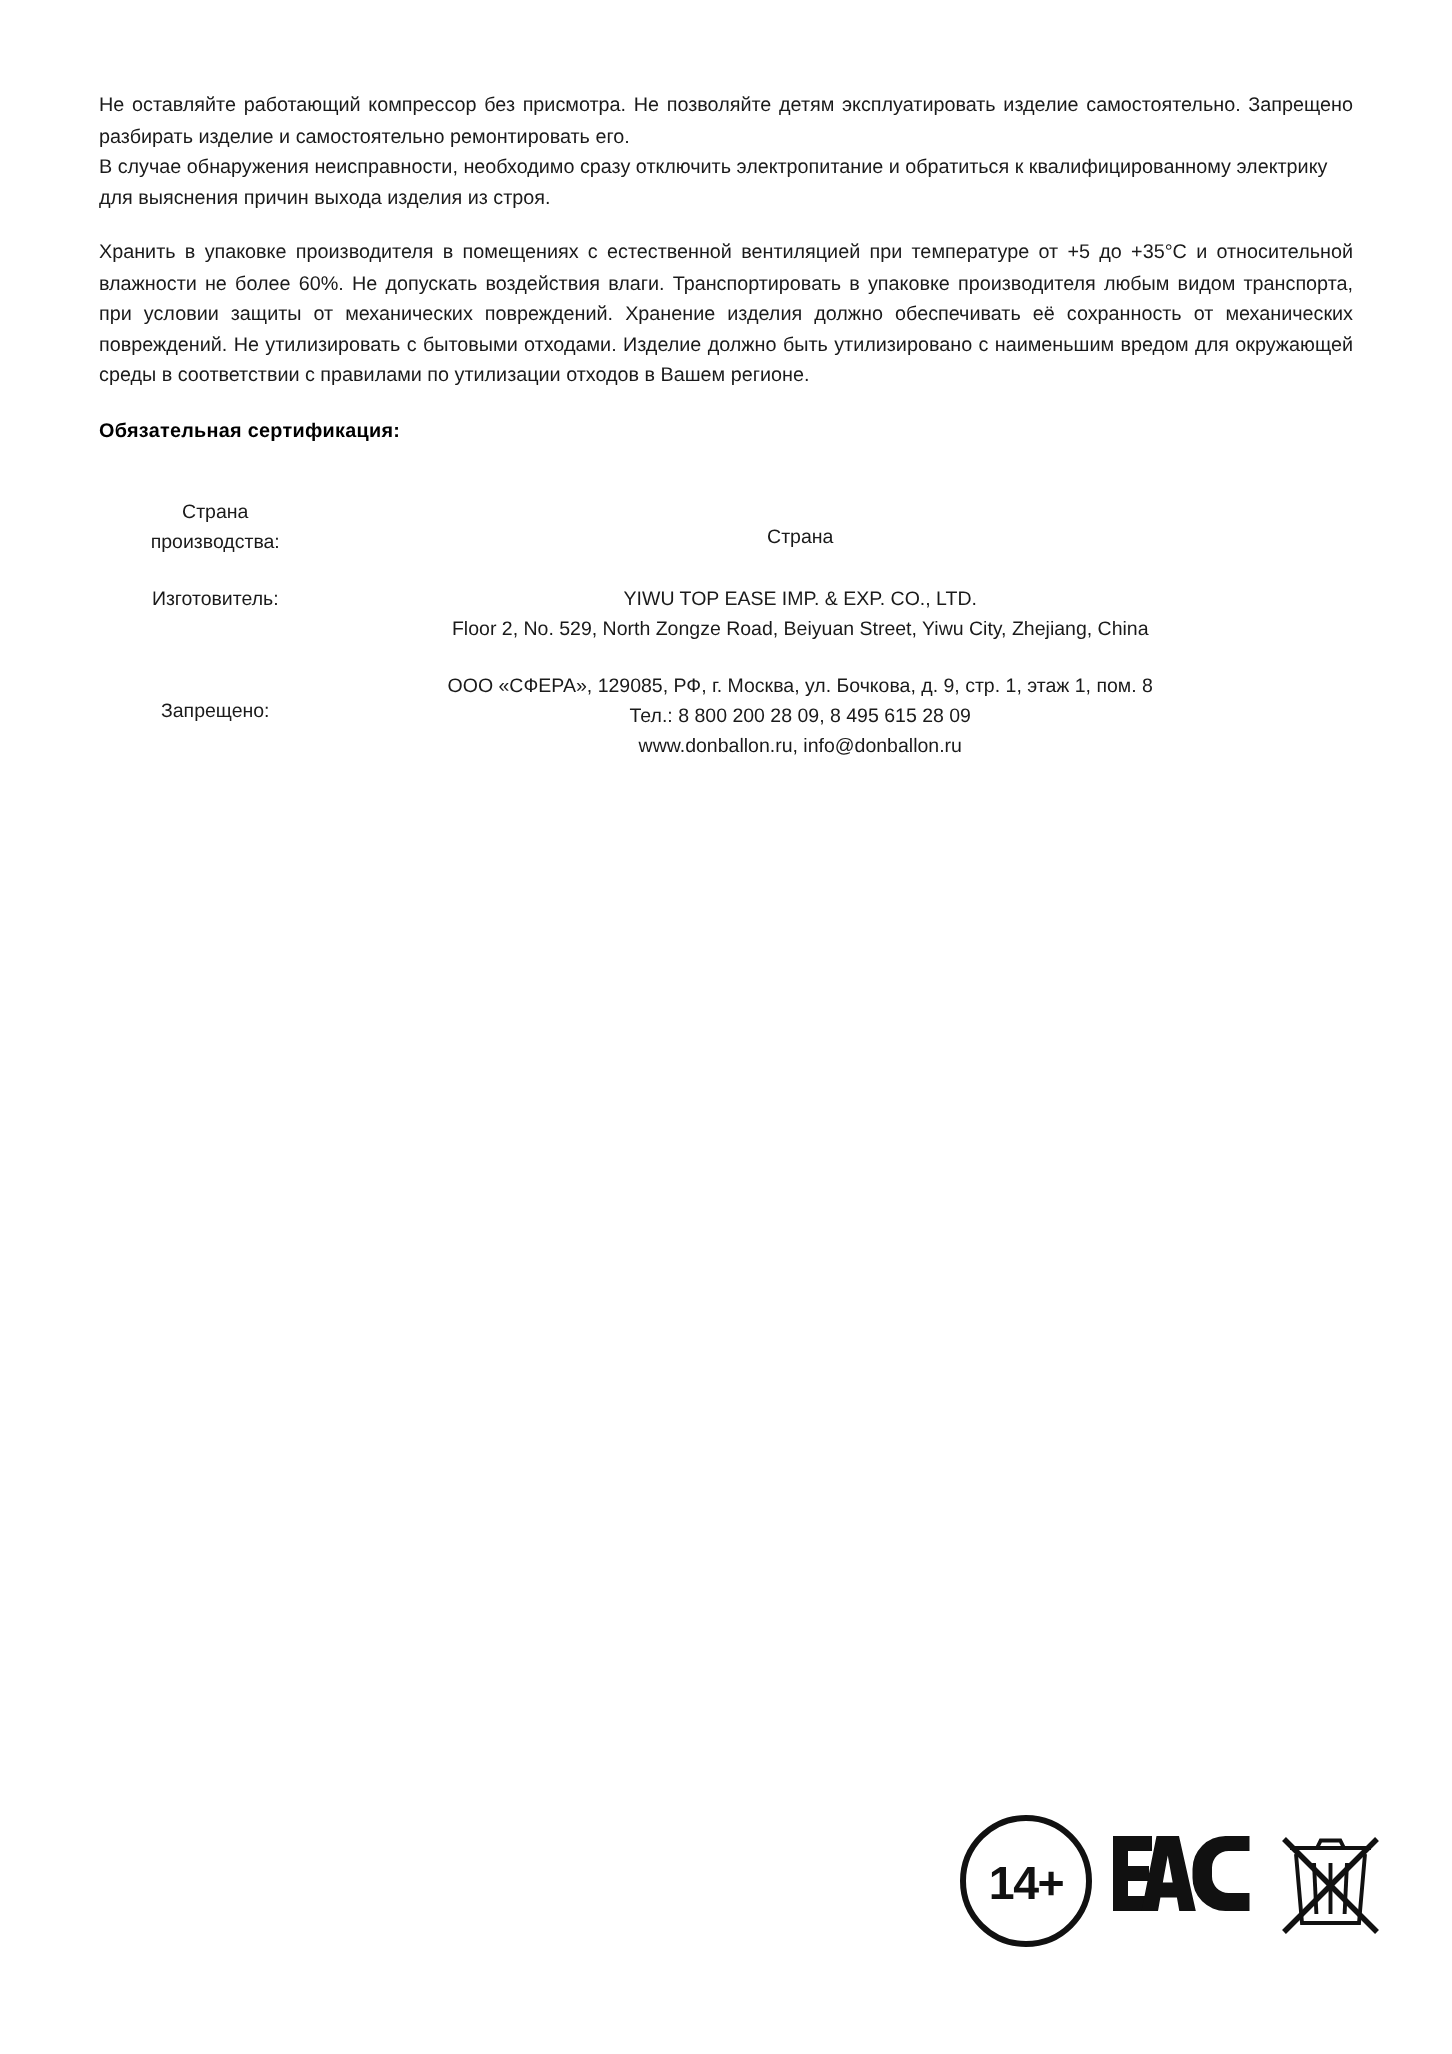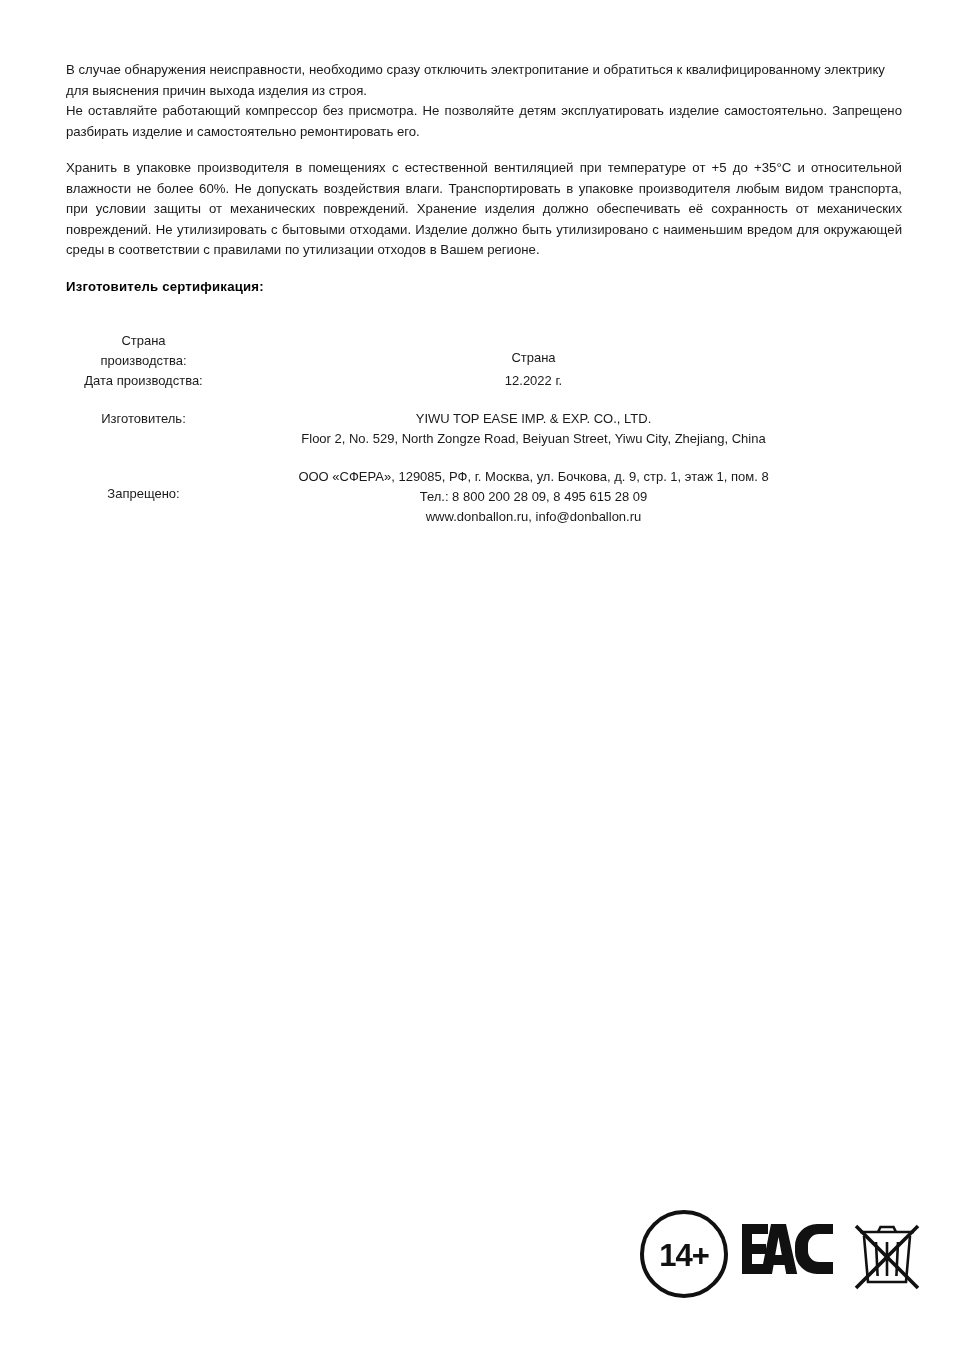--- a/index.html
+++ b/index.html
@@ -133,52 +133,48 @@
   svg { display: block; }
 </style>
 </head>
 <body>
 
 <div class="page">
 
   <div class="content">
 
     <div class="block">
+      <p class="para">Не оставляйте работающий компрессор без присмотра. Не позволяйте детям эксплуатировать изделие самостоятельно. Запрещено разбирать изделие и самостоятельно ремонтировать его.</p>
       <p class="para nojust">В случае обнаружения неисправности, необходимо сразу отключить электропитание и обратиться к квалифицированному электрику для выяснения причин выхода изделия из строя.</p>
-      <p class="para">Не оставляйте работающий компрессор без присмотра. Не позволяйте детям эксплуатировать изделие самостоятельно. Запрещено разбирать изделие и самостоятельно ремонтировать его.</p>
     </div>
 
     <div class="gap-md"></div>
 
     <div class="block">
       <p class="para">Хранить в упаковке производителя в помещениях с естественной вентиляцией при температуре от +5 до +35°С и относительной влажности не более 60%. Не допускать воздействия влаги. Транспортировать в упаковке производителя любым видом транспорта, при условии защиты от механических повреждений. Хранение изделия должно обеспечивать её сохранность от механических повреждений. Не утилизировать с бытовыми отходами. Изделие должно быть утилизировано с наименьшим вредом для окружающей среды в соответствии с правилами по утилизации отходов в Вашем регионе.</p>
     </div>
 
     <div class="gap-md"></div>
 
     <div class="block">
-      <h2 class="heading">Изготовитель сертификация:</h2>
+      <h2 class="heading">Обязательная сертификация:</h2>
     </div>
 
     <div class="gap-lg"></div>
 
     <table class="info">
       <tbody>
         <tr>
           <td class="label">
             <span class="val-line">Страна</span>
             <span class="val-line">производства:</span>
           </td>
           <td class="value">
             <span class="val-line" style="display:block;padding-top:17px;">Страна</span>
           </td>
-        </tr>
-        <tr>
-          <td class="label">Дата производства:</td>
-          <td class="value">12.2022 г.</td>
         </tr>
         <tr class="spacer">
             <td></td>
             <td></td>
           </tr>
         <tr>
           <td class="label">Изготовитель:</td>
           <td class="value">
             <span class="val-line">YIWU TOP EASE IMP. &amp; EXP. CO., LTD.</span>
             <span class="val-line">Floor 2, No. 529, North Zongze Road, Beiyuan Street, Yiwu City, Zhejiang, China</span>

